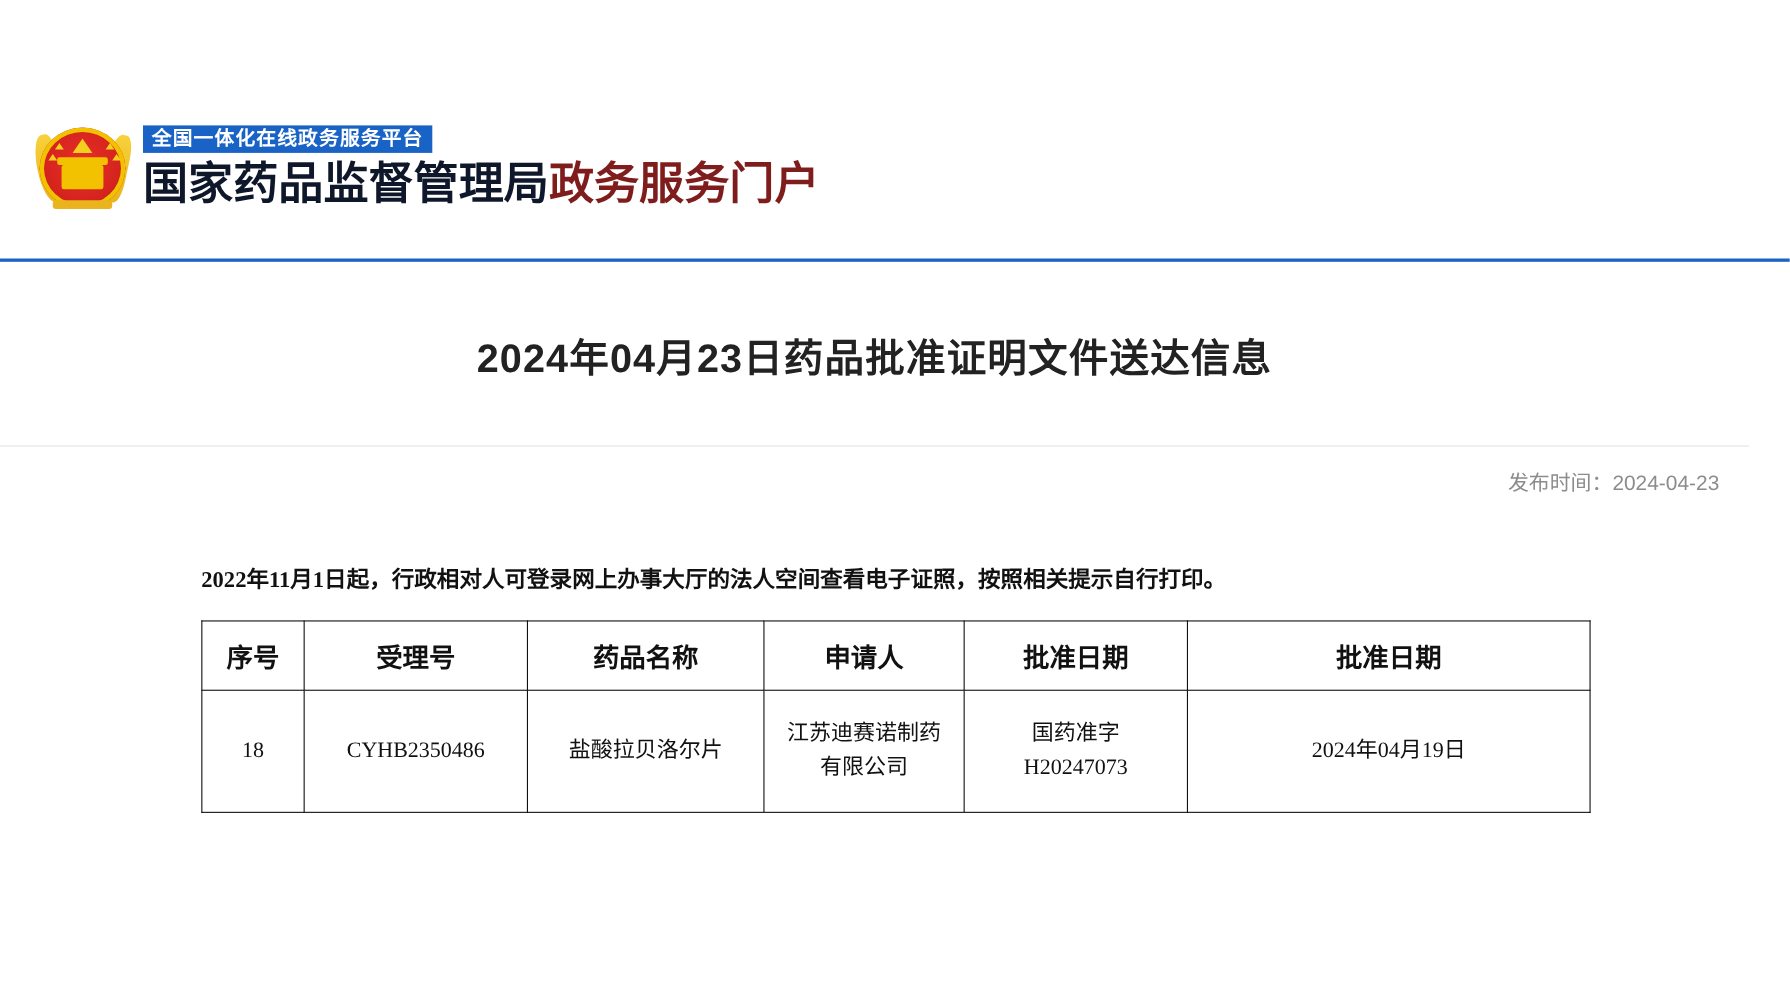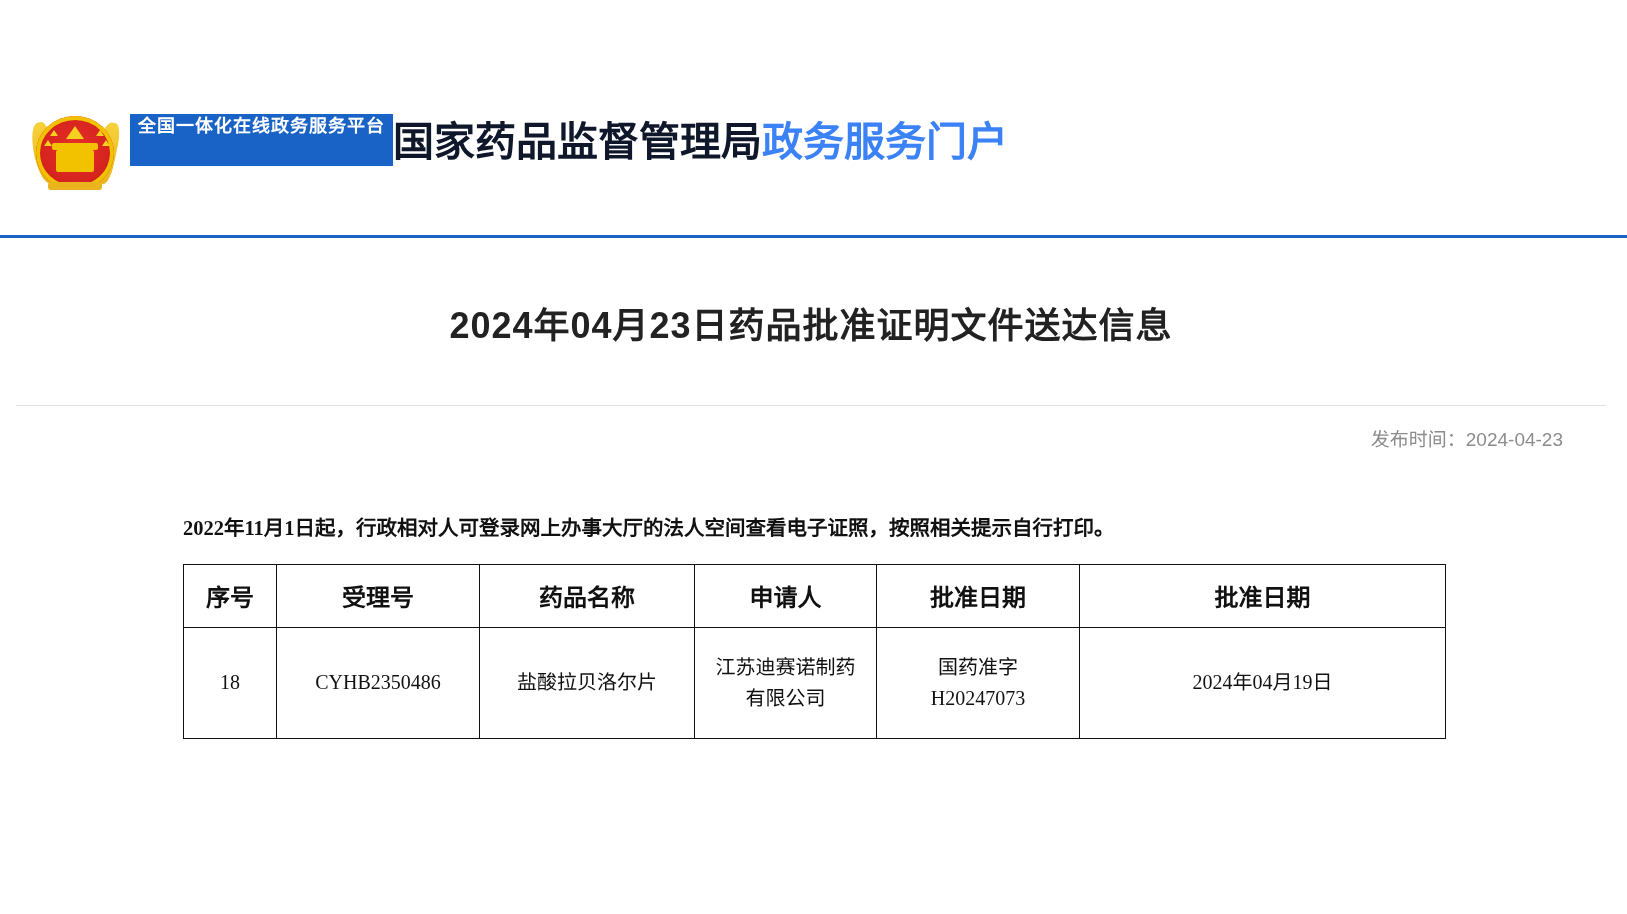--- a/index.html
+++ b/index.html
@@ -114,21 +114,21 @@
     left: 14px;
     bottom: 4px;
     width: 54px;
     height: 8px;
     background: #e9b41d;
     border-radius: 3px;
   }
 
   .brand-block {
     display: flex;
-    flex-direction: row;
+    flex-direction: column;
     justify-content: flex-start;
     padding-top: 2px;
   }
   .platform-bar {
     display: inline-block;
     background: #1a63c6;
     color: #ffffff;
     font-size: 18px;
     font-weight: bold;
     letter-spacing: 1px;
@@ -138,26 +138,26 @@
   }
   .brand-title {
     margin-top: 6px;
     font-size: 41px;
     font-weight: bold;
     line-height: 1.12;
     white-space: nowrap;
     font-family: "Liberation Sans", sans-serif;
   }
   .brand-title .blue { color: #0f172a; }
-  .brand-title .orange { color: #3b82f6; }
+  .brand-title .orange { color: #7f1d1d; }
 
   
   .title-band {
     position: absolute;
-    left: 16px;
+    left: 0;
     top: 238px;
     width: 1590px;
     height: 168px;
     display: flex;
     align-items: center;
     justify-content: center;
     border-bottom: 1px solid #e3e3e3;
     box-sizing: border-box;
   }
   .doc-title {

